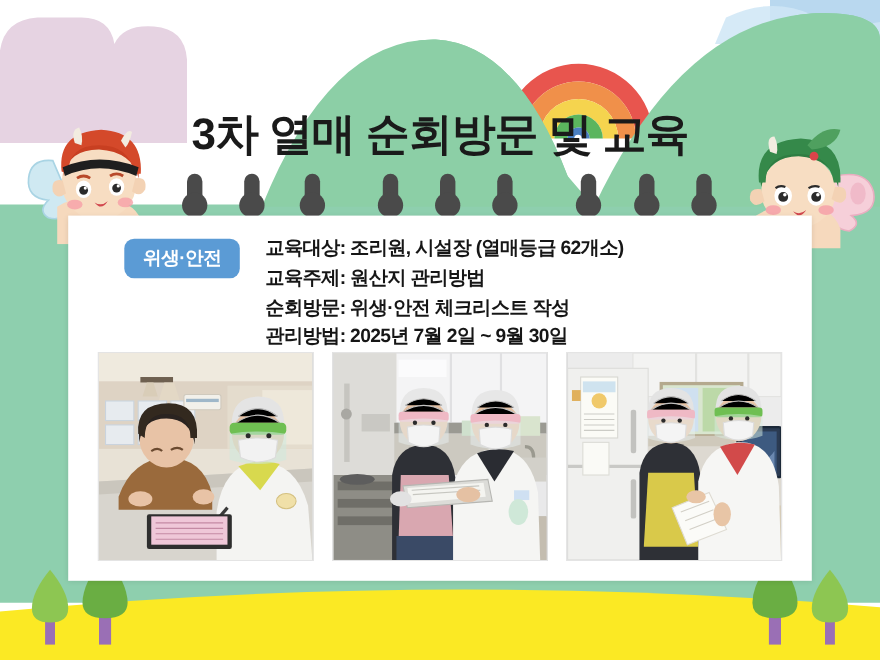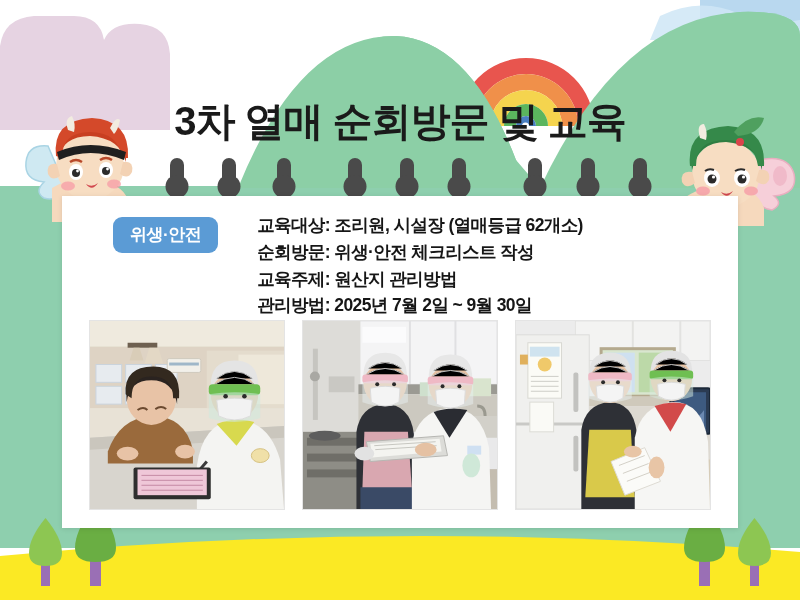--- a/index.html
+++ b/index.html
@@ -107,21 +107,20 @@
     margin-left: 23px;
     padding-top: 2px;
   }
   .info-line {
     font-size: 17.5px;
     font-weight: bold;
     color: #161616;
     line-height: 1.53;
     letter-spacing: -0.6px;
     white-space: nowrap;
-    margin-left: 16px;
   }
 
   
   .photo-strip {
     position: absolute;
     left: 62px;
     top: 320px;
     width: 676px;
     height: 196px;
     display: flex;
@@ -286,22 +285,22 @@
     <div class="pin" style="left:581px"></div>
     <div class="pin" style="left:633px"></div>
   </div>
 
   <div class="card"></div>
 
   <div class="info-area">
     <div class="badge">위생·안전</div>
     <div class="info-lines">
       <div class="info-line">교육대상: 조리원, 시설장 (열매등급 62개소)</div>
+      <div class="info-line">교육주제: 원산지 관리방법</div>
       <div class="info-line">순회방문: 위생·안전 체크리스트 작성</div>
-      <div class="info-line">교육주제: 원산지 관리방법</div>
       <div class="info-line">관리방법: 2025년 7월 2일 ~ 9월 30일</div>
     </div>
   </div>
 
   <div class="photo-strip">
 
     <div class="photo">
       <svg viewBox="0 0 196 190" preserveAspectRatio="xMidYMid slice">
         <rect x="0" y="0" width="196" height="190" fill="#e8e2d6"></rect>
         <rect x="0" y="0" width="196" height="26" fill="#efeade"></rect>

